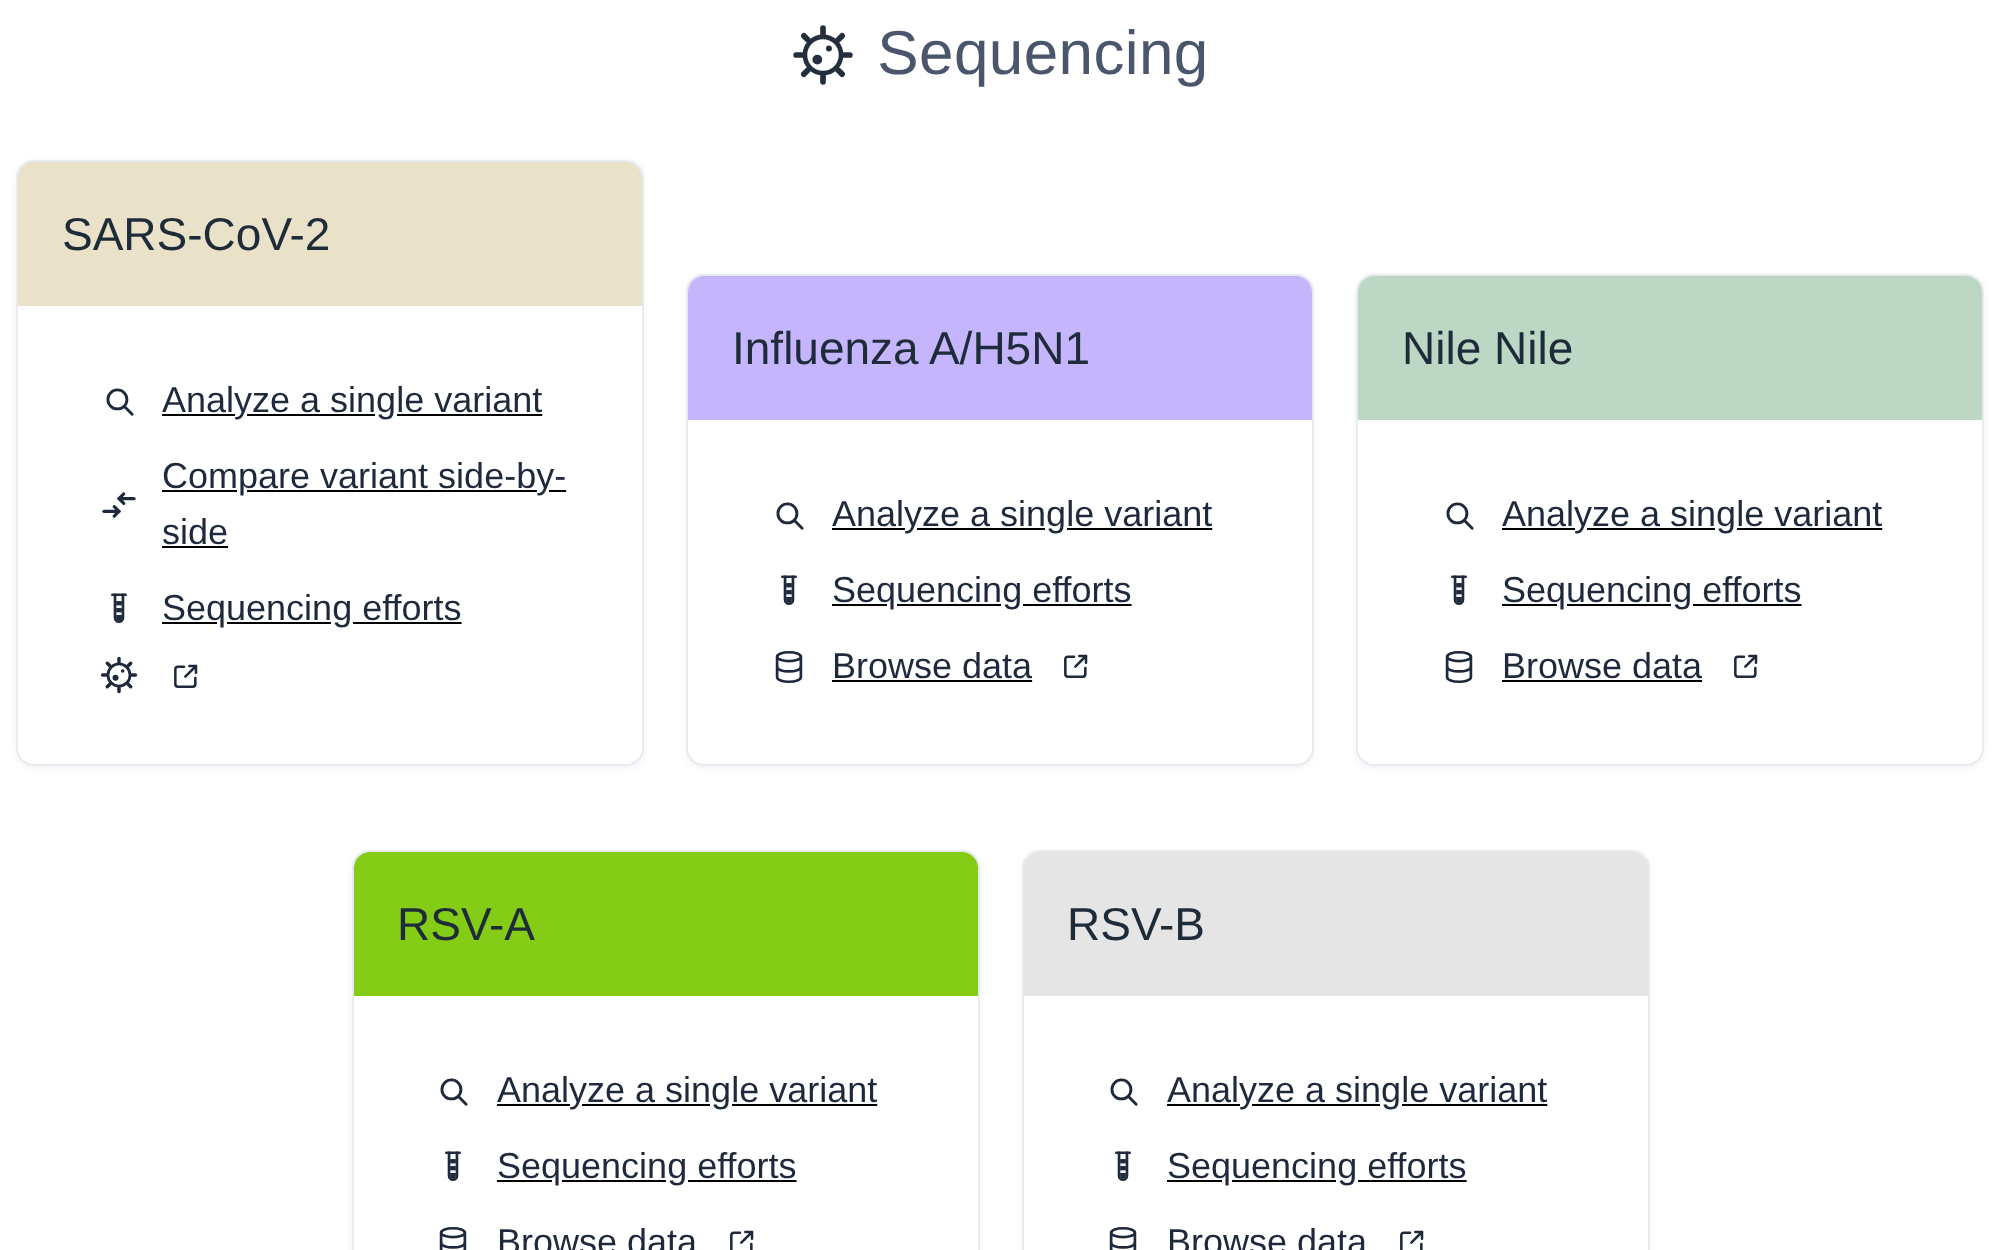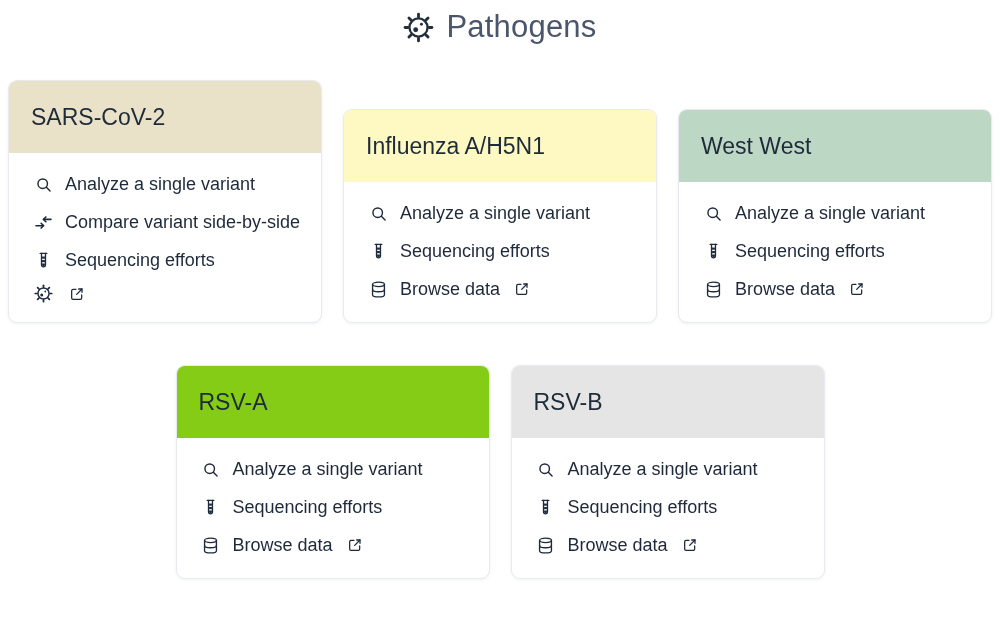--- a/index.html
+++ b/index.html
@@ -56,22 +56,23 @@
     padding: 0 22px;
   }
   .card-title {
     margin: 0;
     font-size: 23px;
     font-weight: 500;
     color: #1e2b39;
   }
   .card-items {
     list-style: none;
-    margin: 0;
+    margin: 16px;
     padding: 12px 20px 14px 22px;
+    text-decoration: underline;
   }
   .card-item {
     display: flex;
     align-items: center;
     gap: 10px;
     padding: 5px 0;
     font-size: 18px;
     line-height: 28px;
     color: #1e293b;
     cursor: pointer;
@@ -138,21 +139,21 @@
     </symbol>
   </defs>
 </svg>
 
 <header class="page-header">
   <span class="title-icon">
     <svg>
         <use href="#sym-virus-icon"></use>
       </svg>
   </span>
-  <h1>Pathogens</h1>
+  <h1>Sequencing</h1>
 </header>
 
 <div class="cards-row" id="row-1">
   <article class="card">
     <header class="card-header" style="background: rgb(233, 226, 201);">
       <h2 class="card-title">SARS-CoV-2</h2>
     </header>
     <ul class="card-items">
   <li class="card-item">
     <span class="item-icon">
@@ -190,21 +191,21 @@
   <span class="external-icon">
             <svg>
               <use href="#sym-external-link-icon"></use>
             </svg>
           </span>
         </li>
 </ul>
   </article>
 
   <article class="card">
-    <header class="card-header" style="background: #fef9c3;">
+    <header class="card-header" style="background: #c4b5fd;">
       <h2 class="card-title">Influenza A/H5N1</h2>
     </header>
     <ul class="card-items">
   <li class="card-item">
     <span class="item-icon">
       <svg>
               <use href="#sym-search-icon"></use>
             </svg>
     </span>
     <span class="item-label">Analyze a single variant</span>
@@ -230,21 +231,21 @@
             <svg>
               <use href="#sym-external-link-icon"></use>
             </svg>
           </span>
         </li>
 </ul>
   </article>
 
   <article class="card">
     <header class="card-header" style="background: rgb(189, 215, 197);">
-      <h2 class="card-title">West West</h2>
+      <h2 class="card-title">Nile Nile</h2>
     </header>
     <ul class="card-items">
   <li class="card-item">
     <span class="item-icon">
       <svg>
               <use href="#sym-search-icon"></use>
             </svg>
     </span>
     <span class="item-label">Analyze a single variant</span>
   </li>

